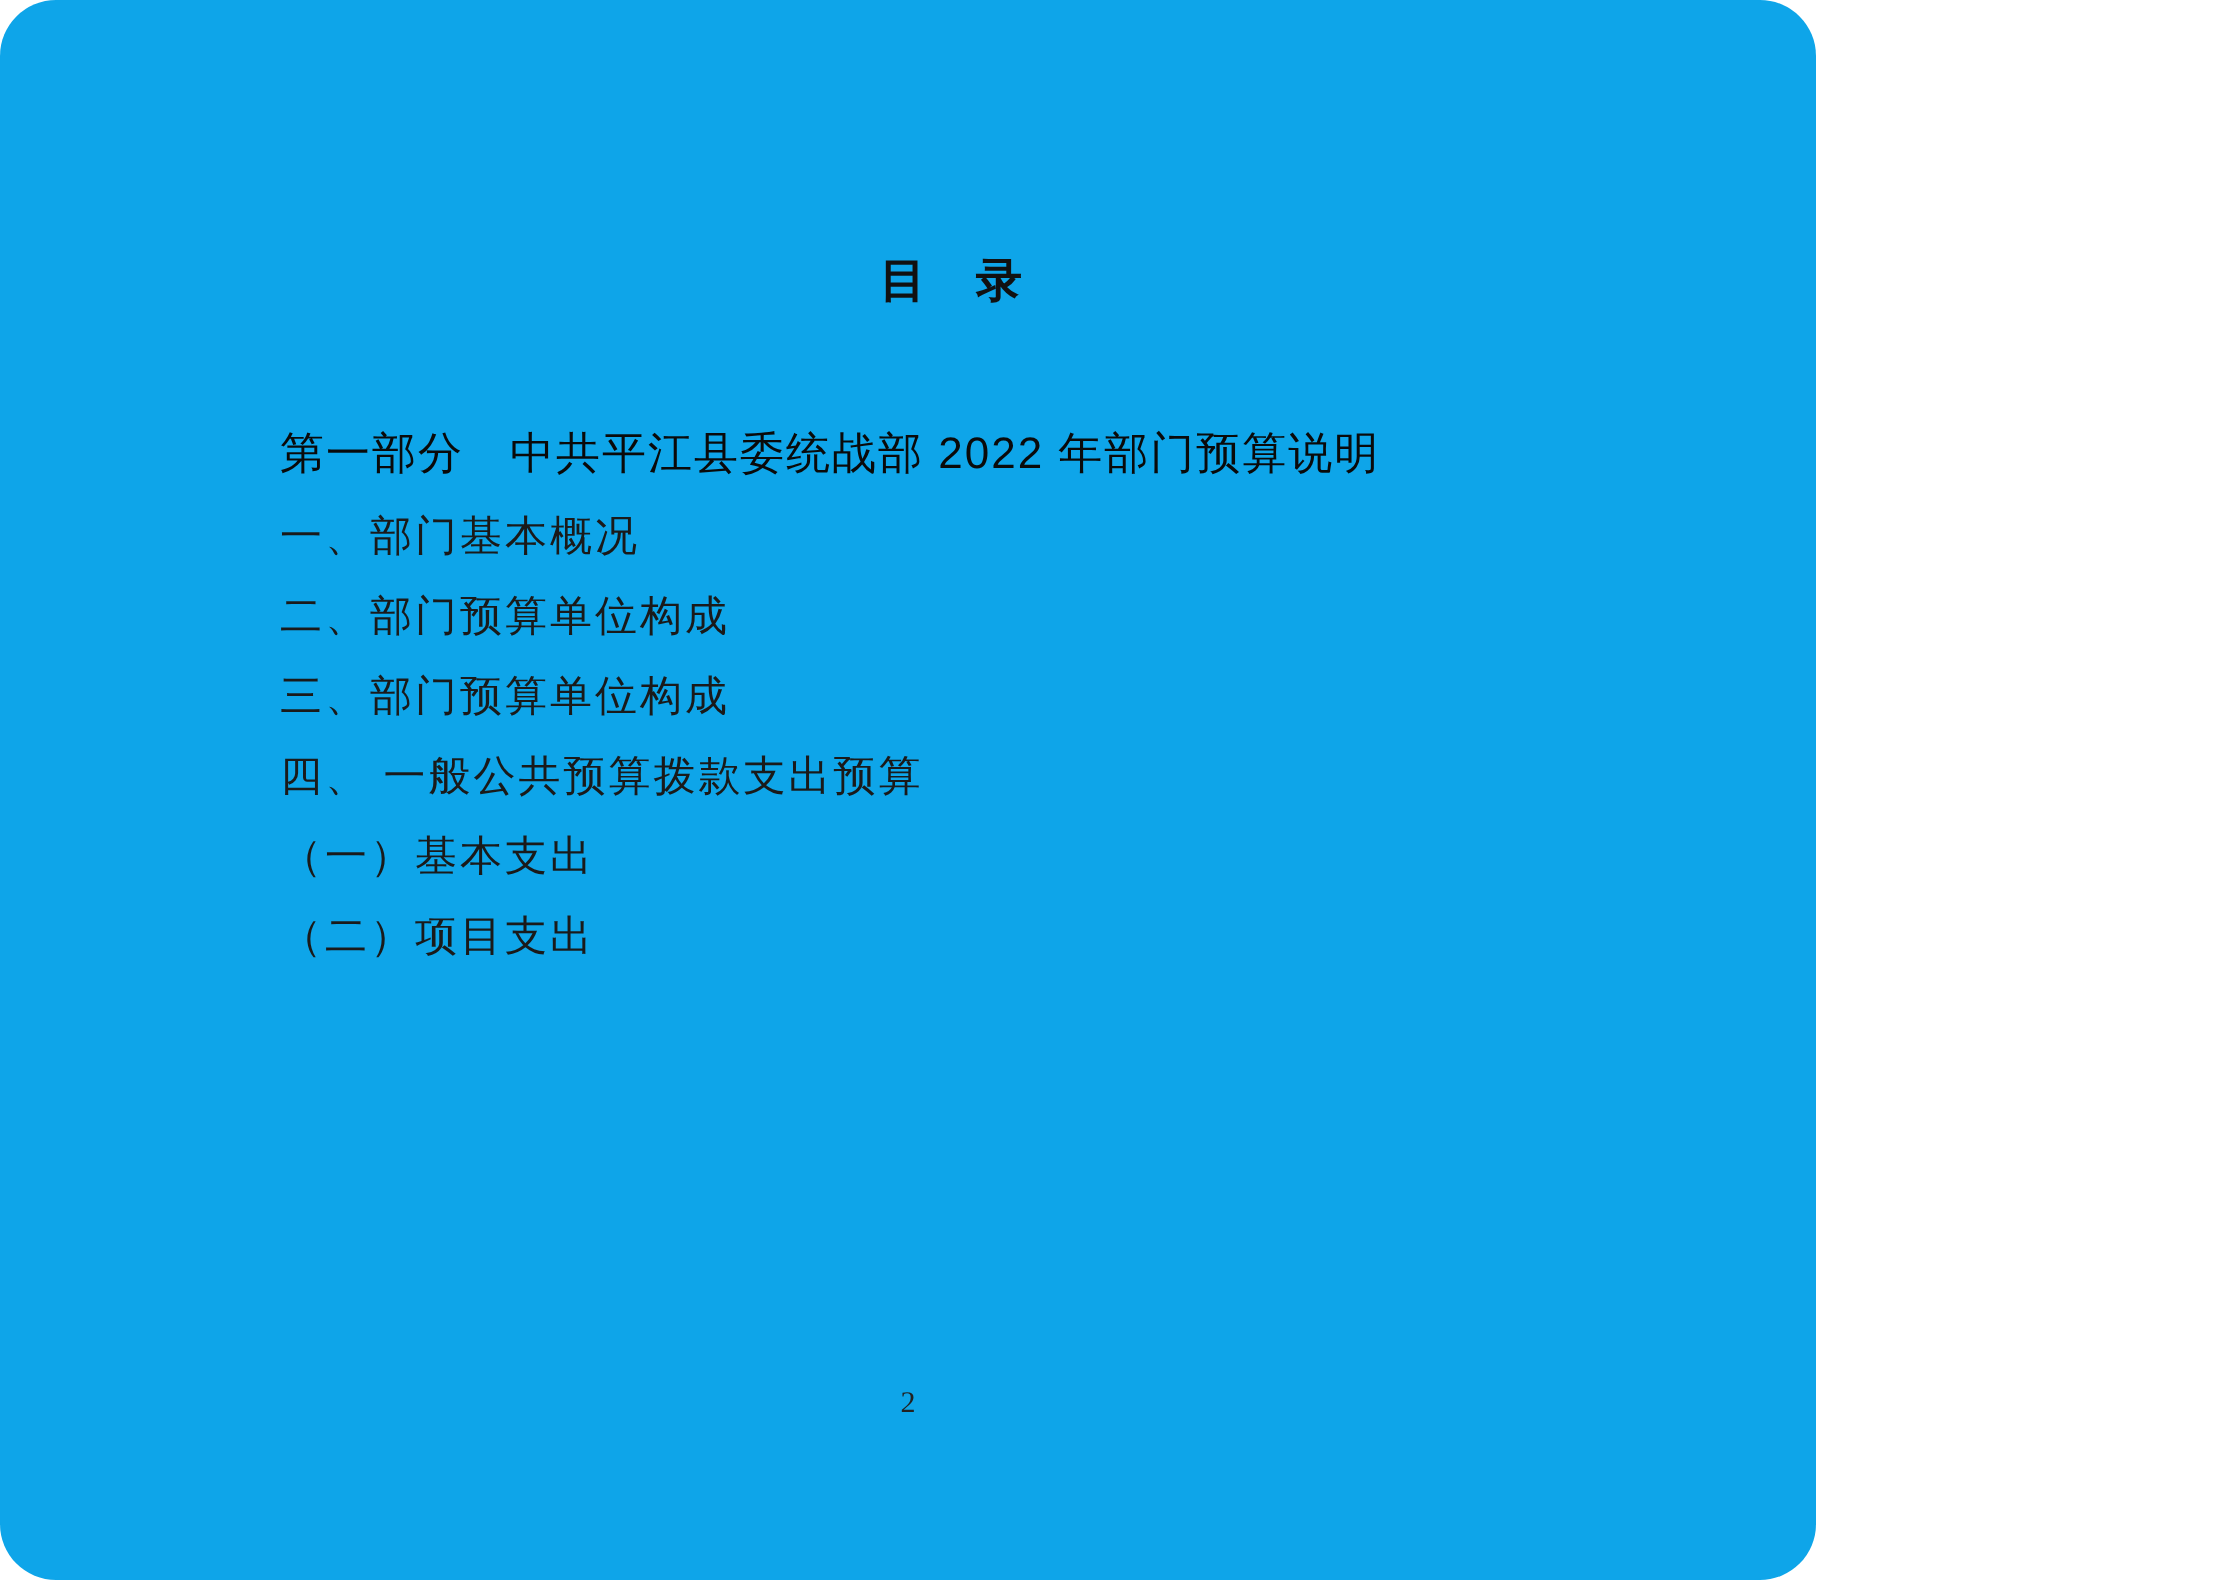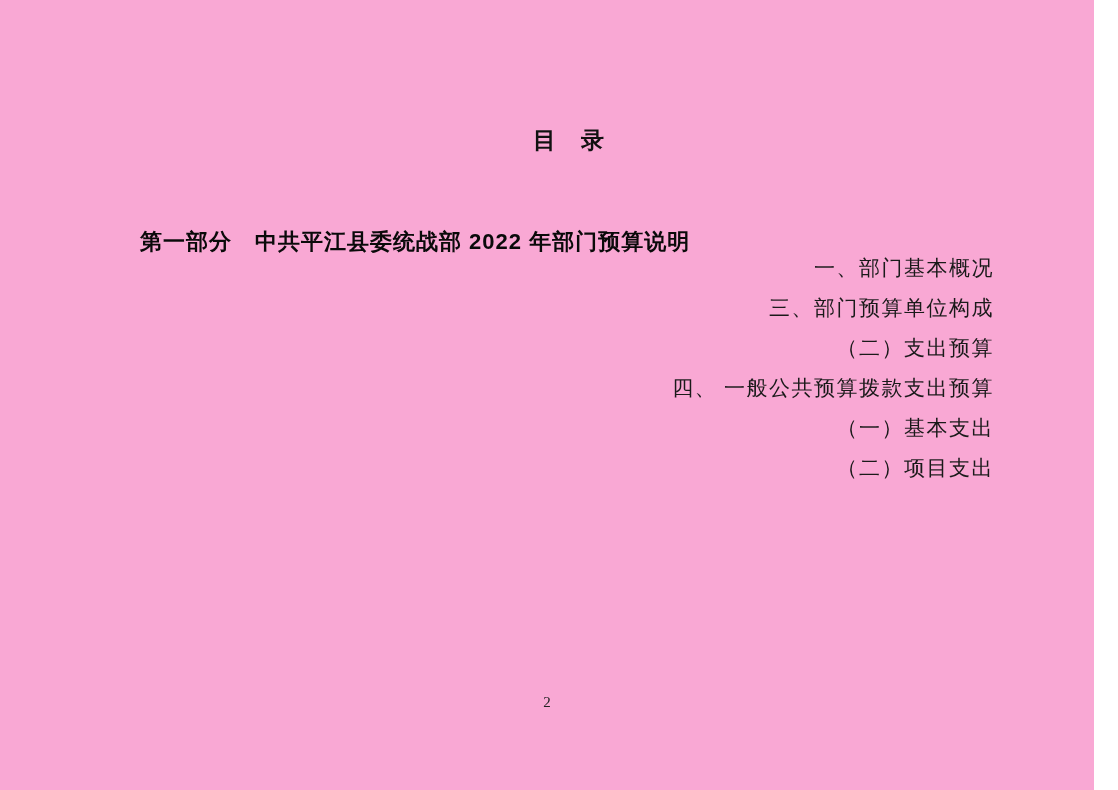--- a/index.html
+++ b/index.html
@@ -2,68 +2,68 @@
 <html><head>
 <meta charset="utf-8">
 <style>
   html, body {
     margin: 0;
     padding: 0;
     background: #ffffff;
   }
   .page {
     position: relative;
-    width: 1094px;
+    width: 908px;
     height: 790px;
-    background: #f9a8d4;
+    background: #0ea5e9;
     overflow: hidden;
     font-family: "Liberation Serif", "DejaVu Serif", serif;
     color: #111111;
+    border-radius: 28px;
   }
   .doc-title {
     position: absolute;
     top: 127px;
     left: 0;
     width: 100%;
     padding-left: 44px;
     box-sizing: border-box;
     margin: 0;
     text-align: center;
     font-size: 23px;
     font-weight: bold;
     letter-spacing: 1px;
     line-height: 28px;
     font-family: "Liberation Serif", "DejaVu Serif", serif;
   }
   .toc-heading {
     position: absolute;
-    top: 227px;
+    top: 212px;
     left: 140px;
     right: 100px;
     font-size: 22px;
-    font-weight: bold;
+    font-weight: normal;
     letter-spacing: 1px;
     line-height: 30px;
     font-family: "Liberation Sans", "DejaVu Sans", sans-serif;
     color: #0a0a0a;
   }
   .toc-list {
     position: absolute;
     top: 248px;
     left: 140px;
     right: 100px;
   }
   .toc-item {
     height: 40px;
     line-height: 40px;
     font-size: 21px;
     letter-spacing: 1.5px;
     white-space: nowrap;
     color: #1a1a1a;
-    text-align: right;
   }
   .page-number {
     position: absolute;
     top: 694px;
     left: 0;
     width: 100%;
     text-align: center;
     font-size: 15px;
     color: #222222;
   }
@@ -72,22 +72,22 @@
 <body>
 
 <div class="page">
 
   <h1 class="doc-title">目　录</h1>
 
   <div class="toc-heading">第一部分　中共平江县委统战部 2022 年部门预算说明</div>
 
   <div class="toc-list">
     <div class="toc-item">一、部门基本概况</div>
+    <div class="toc-item">二、部门预算单位构成</div>
     <div class="toc-item">三、部门预算单位构成</div>
-    <div class="toc-item">（二）支出预算</div>
     <div class="toc-item">四、 一般公共预算拨款支出预算</div>
     <div class="toc-item">（一）基本支出</div>
     <div class="toc-item">（二）项目支出</div>
   </div>
 
   <div class="page-number">2</div>
 
 </div>
 
 </body></html>

